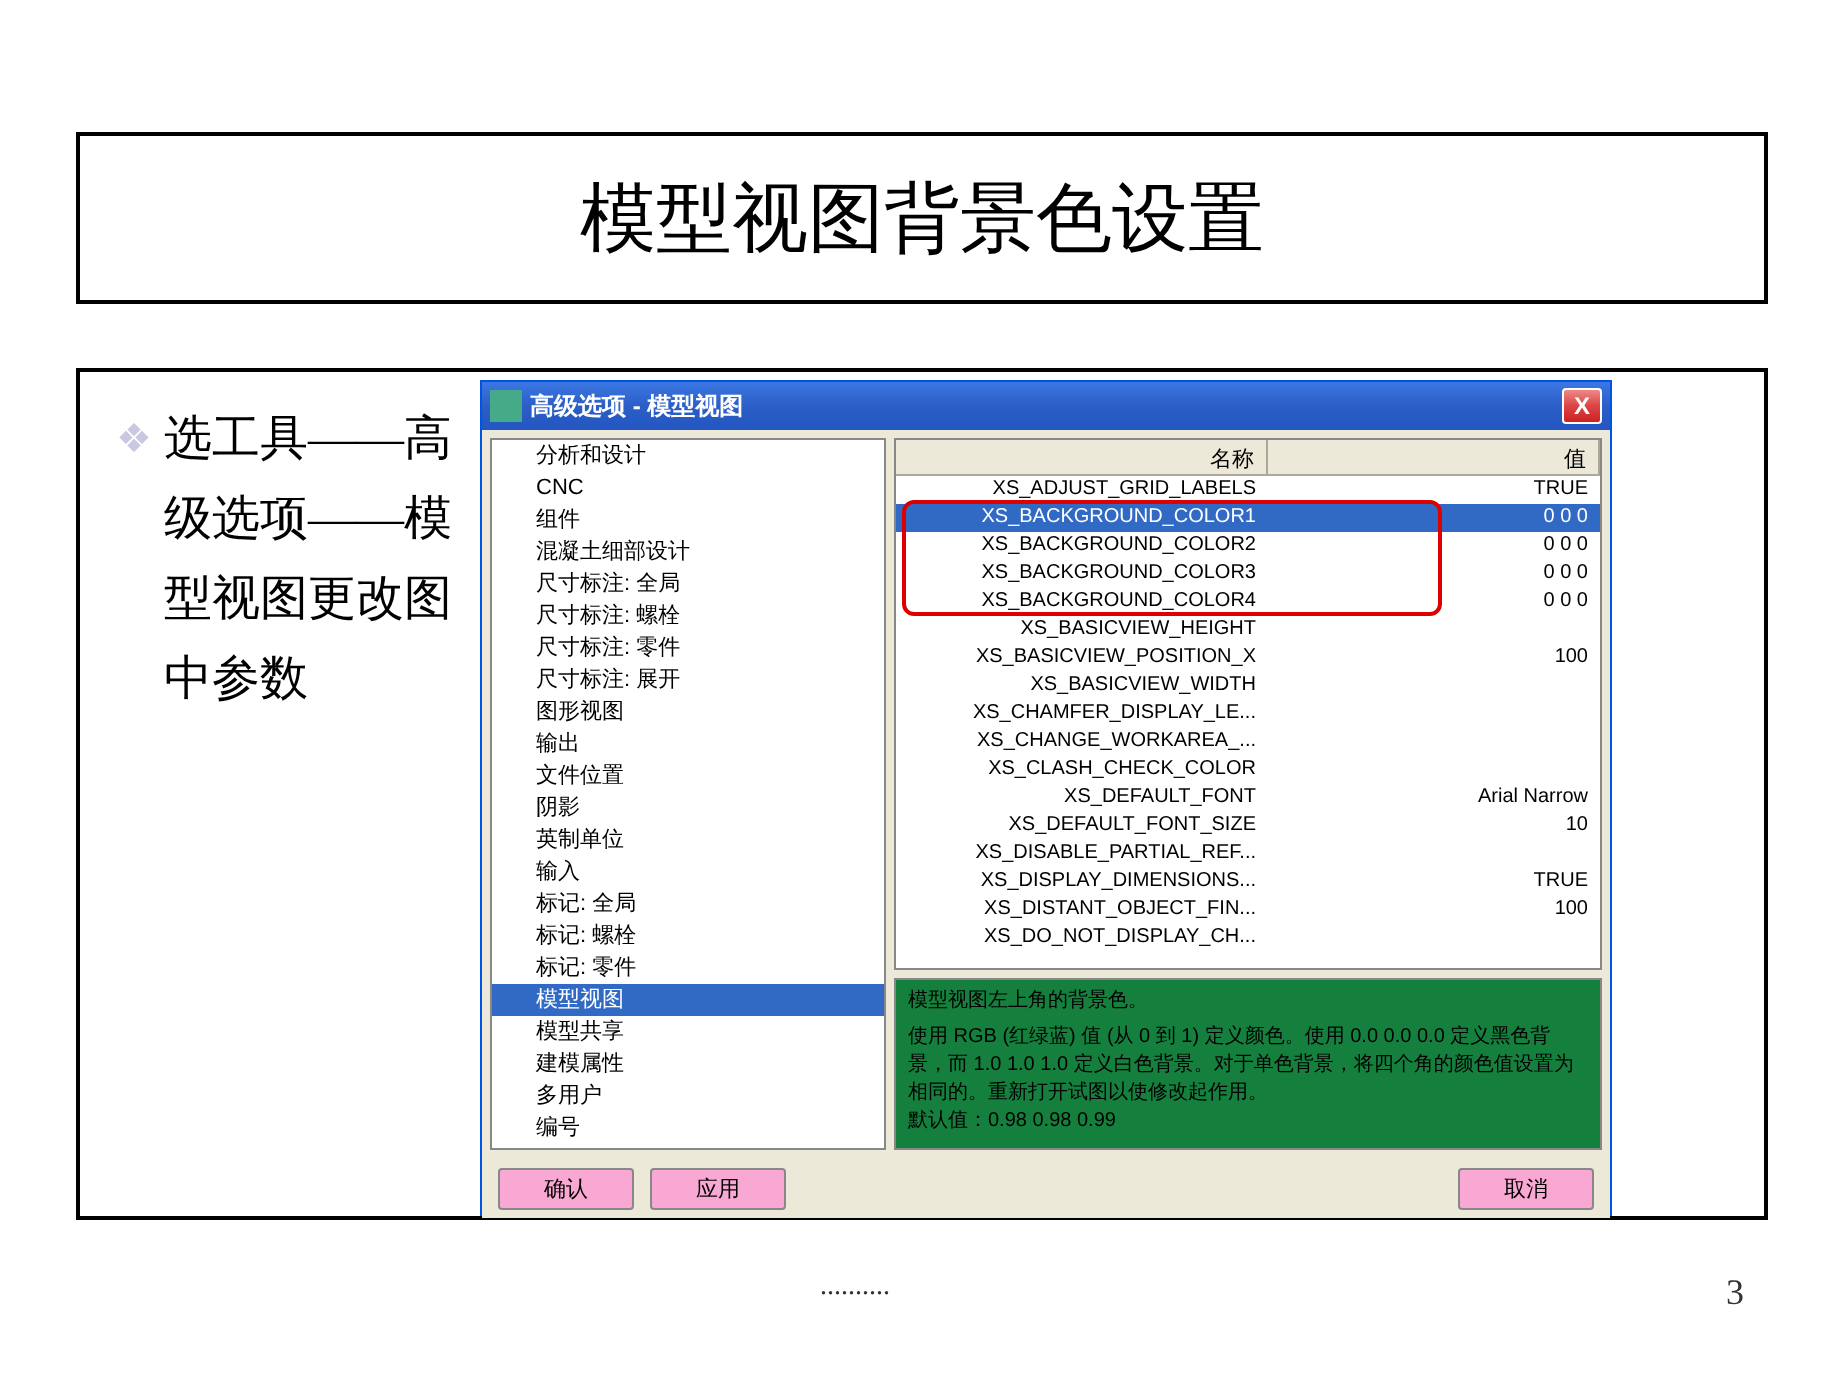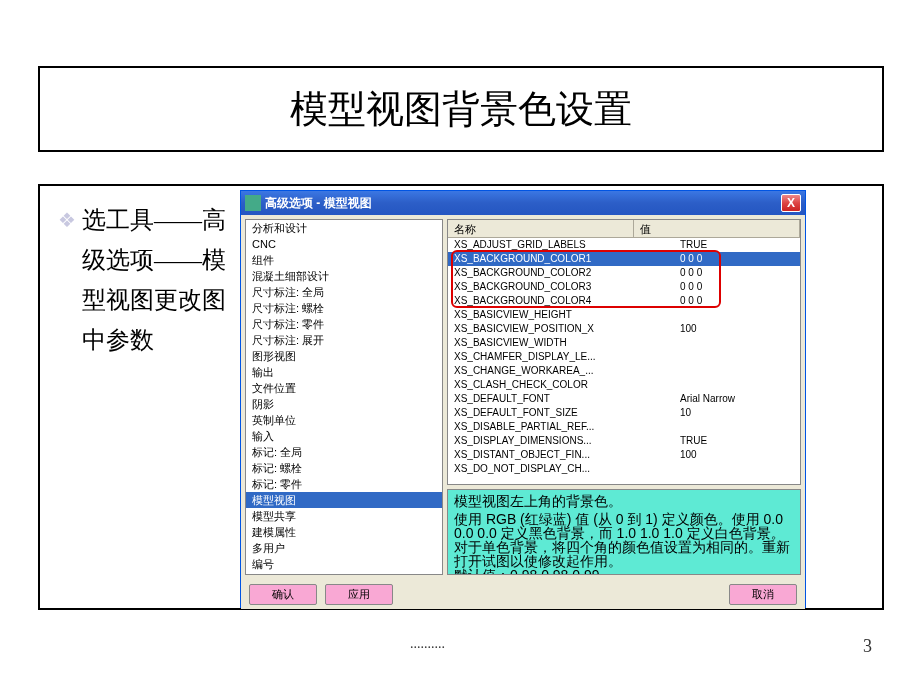--- a/index.html
+++ b/index.html
@@ -13,35 +13,35 @@
   .bullet-icon { color: #c8c8e0; font-size: 20px; margin-right: 6px; line-height: 40px; }
   .bullet-text { font-size: 24px; line-height: 40px; font-family: "SimSun", serif; color: #000; }
   .dialog { position: absolute; left: 240px; top: 190px; width: 566px; height: 418px; border: 1px solid #0054e3; font-family: "Microsoft Sans Serif", Tahoma, sans-serif; font-size: 11px; }
   .titlebar { height: 24px; background: linear-gradient(to bottom, #3b77e3 0%, #2c5ec7 50%, #2456c2 100%); display: flex; align-items: center; padding: 0 4px; color: #fff; }
   .titlebar-icon { width: 16px; height: 16px; background: #4a8; margin-right: 4px; }
   .titlebar-text { font-weight: bold; font-size: 12px; flex: 1; }
   .close-btn { width: 20px; height: 18px; background: linear-gradient(#e88 0%, #d44 50%, #c22 100%); border: 1px solid #fff; border-radius: 2px; display: flex; align-items: center; justify-content: center; color: #fff; font-weight: bold; font-size: 12px; cursor: pointer; }
   .dialog-body { height: 364px; background: #ece9d8; display: flex; padding: 4px; gap: 4px; }
   .left-panel { width: 198px; background: #fff; border: 1px solid #888; overflow: hidden; }
   .left-list { height: 100%; overflow-y: auto; }
-  .left-item { padding: 1px 6px; font-size: 11px; line-height: 14px; cursor: pointer; }
+  .left-item { padding: 1px 22px; font-size: 11px; line-height: 14px; cursor: pointer; }
   .left-item.selected { background: #316ac5; color: #fff; }
   .right-panel { flex: 1; display: flex; flex-direction: column; gap: 4px; }
-  .table-wrap { flex: 1; background: #fff; border: 1px solid #888; overflow: hidden; position: relative; }
+  .table-wrap { flex: 1; background: #fff; border: 1px solid #888; overflow: hidden; position: relative; text-align: right; }
   .table-header { display: flex; background: #ece9d8; border-bottom: 1px solid #aca899; height: 18px; }
   .th { padding: 2px 6px; border-right: 1px solid #aca899; font-size: 11px; }
   .th1 { width: 186px; }
   .th2 { flex: 1; }
   .table-body { overflow: hidden; }
   .table-row { display: flex; height: 14px; line-height: 14px; gap: 40px; }
   .table-row.selected { background: #316ac5; color: #fff; }
   .td1 { width: 186px; padding: 0 6px; font-size: 10px; white-space: nowrap; overflow: hidden; }
   .td2 { flex: 1; padding: 0 6px; font-size: 10px; }
   .red-box { position: absolute; border: 2px solid #d00; pointer-events: none; }
-  .desc-panel { height: 86px; background: #5eead4; border: 1px solid #888; padding: 4px 6px; font-size: 14px; line-height: 14px; overflow: hidden; }
+  .desc-panel { height: 86px; background: #15803d; border: 1px solid #888; padding: 4px 6px; font-size: 10px; line-height: 14px; overflow: hidden; }
   .desc-title { margin-bottom: 4px; }
   .button-bar { height: 30px; background: #ece9d8; display: flex; align-items: center; padding: 0 8px; gap: 8px; }
   .btn { width: 68px; height: 21px; background: #f9a8d4; border: 1px solid #888; border-radius: 2px; cursor: pointer; font-size: 11px; display: flex; align-items: center; justify-content: center; }
   .spacer { flex: 1; }
   .footer-dots { position: absolute; left: 410px; top: 636px; font-size: 14px; color: #333; }
   .page-num { position: absolute; right: 48px; top: 636px; font-size: 18px; color: #333; }
 </style>
 </head>
 <body>
 

